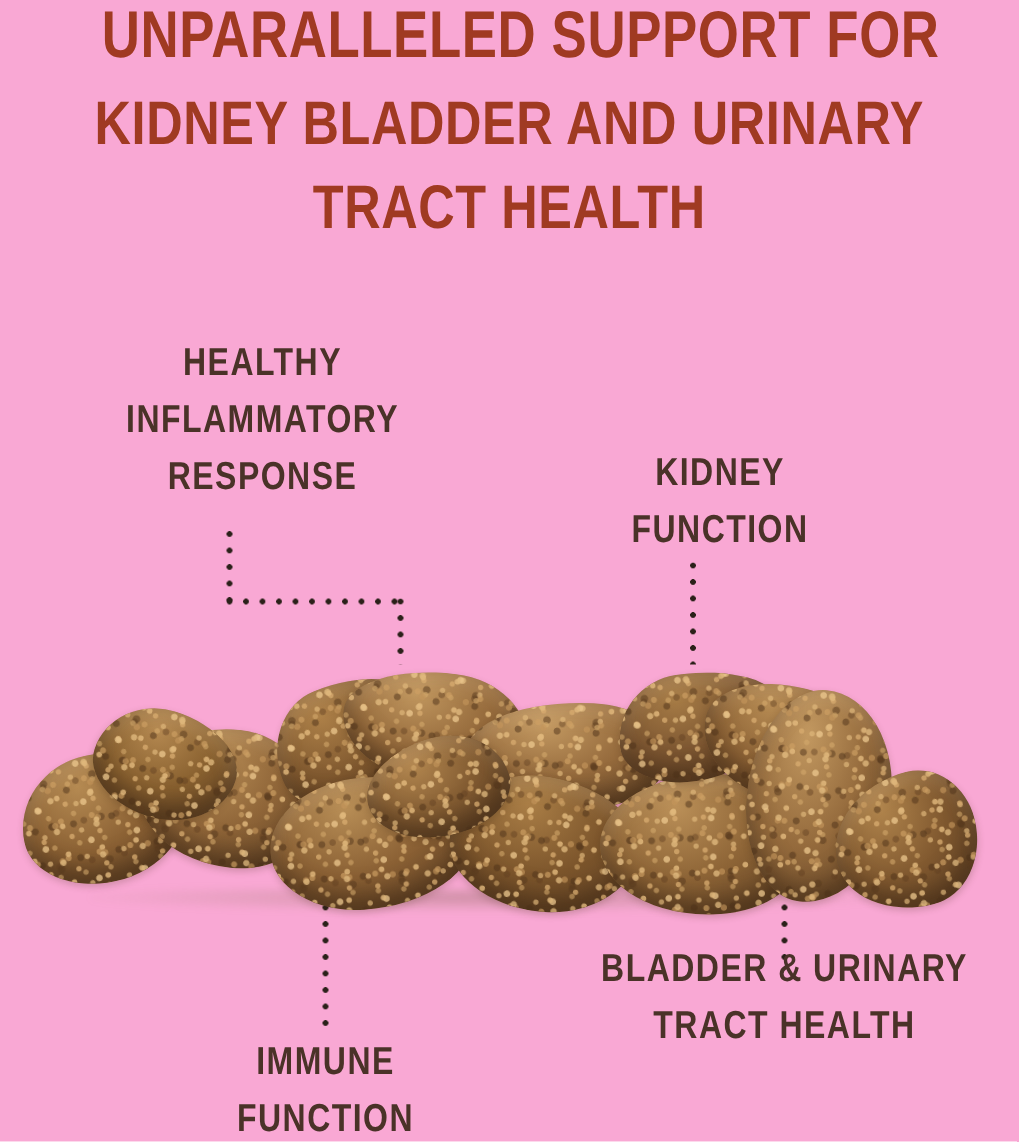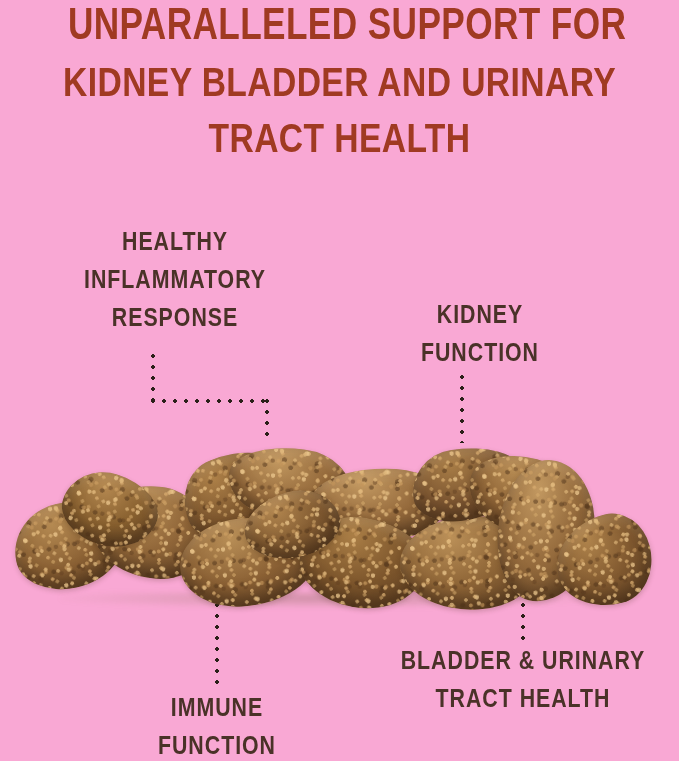--- a/index.html
+++ b/index.html
@@ -78,21 +78,21 @@
   }
   .label .ln {
     display: block;
     transform: scaleX(0.82);
     transform-origin: center center;
   }
 
   #label-inflammatory { left: 35px;  top: 222px; width: 280px; }
   #label-kidney       { left: 380px; top: 295px; width: 200px; }
   #label-immune       { left: 117px; top: 688px; width: 200px; }
-  #label-bladder      { left: 373px; top: 641px; width: 300px; }
+  #label-bladder      { left: 373px; top: 626px; width: 300px; }
 
   
   .dots-v {
     position: absolute;
     width: 4px;
     background-image: radial-gradient(circle at 2px 2px, #2b2019 1.7px, rgba(0,0,0,0) 2.1px);
     background-size: 4px 11px;
     background-repeat: repeat-y;
   }
   .dots-h {

